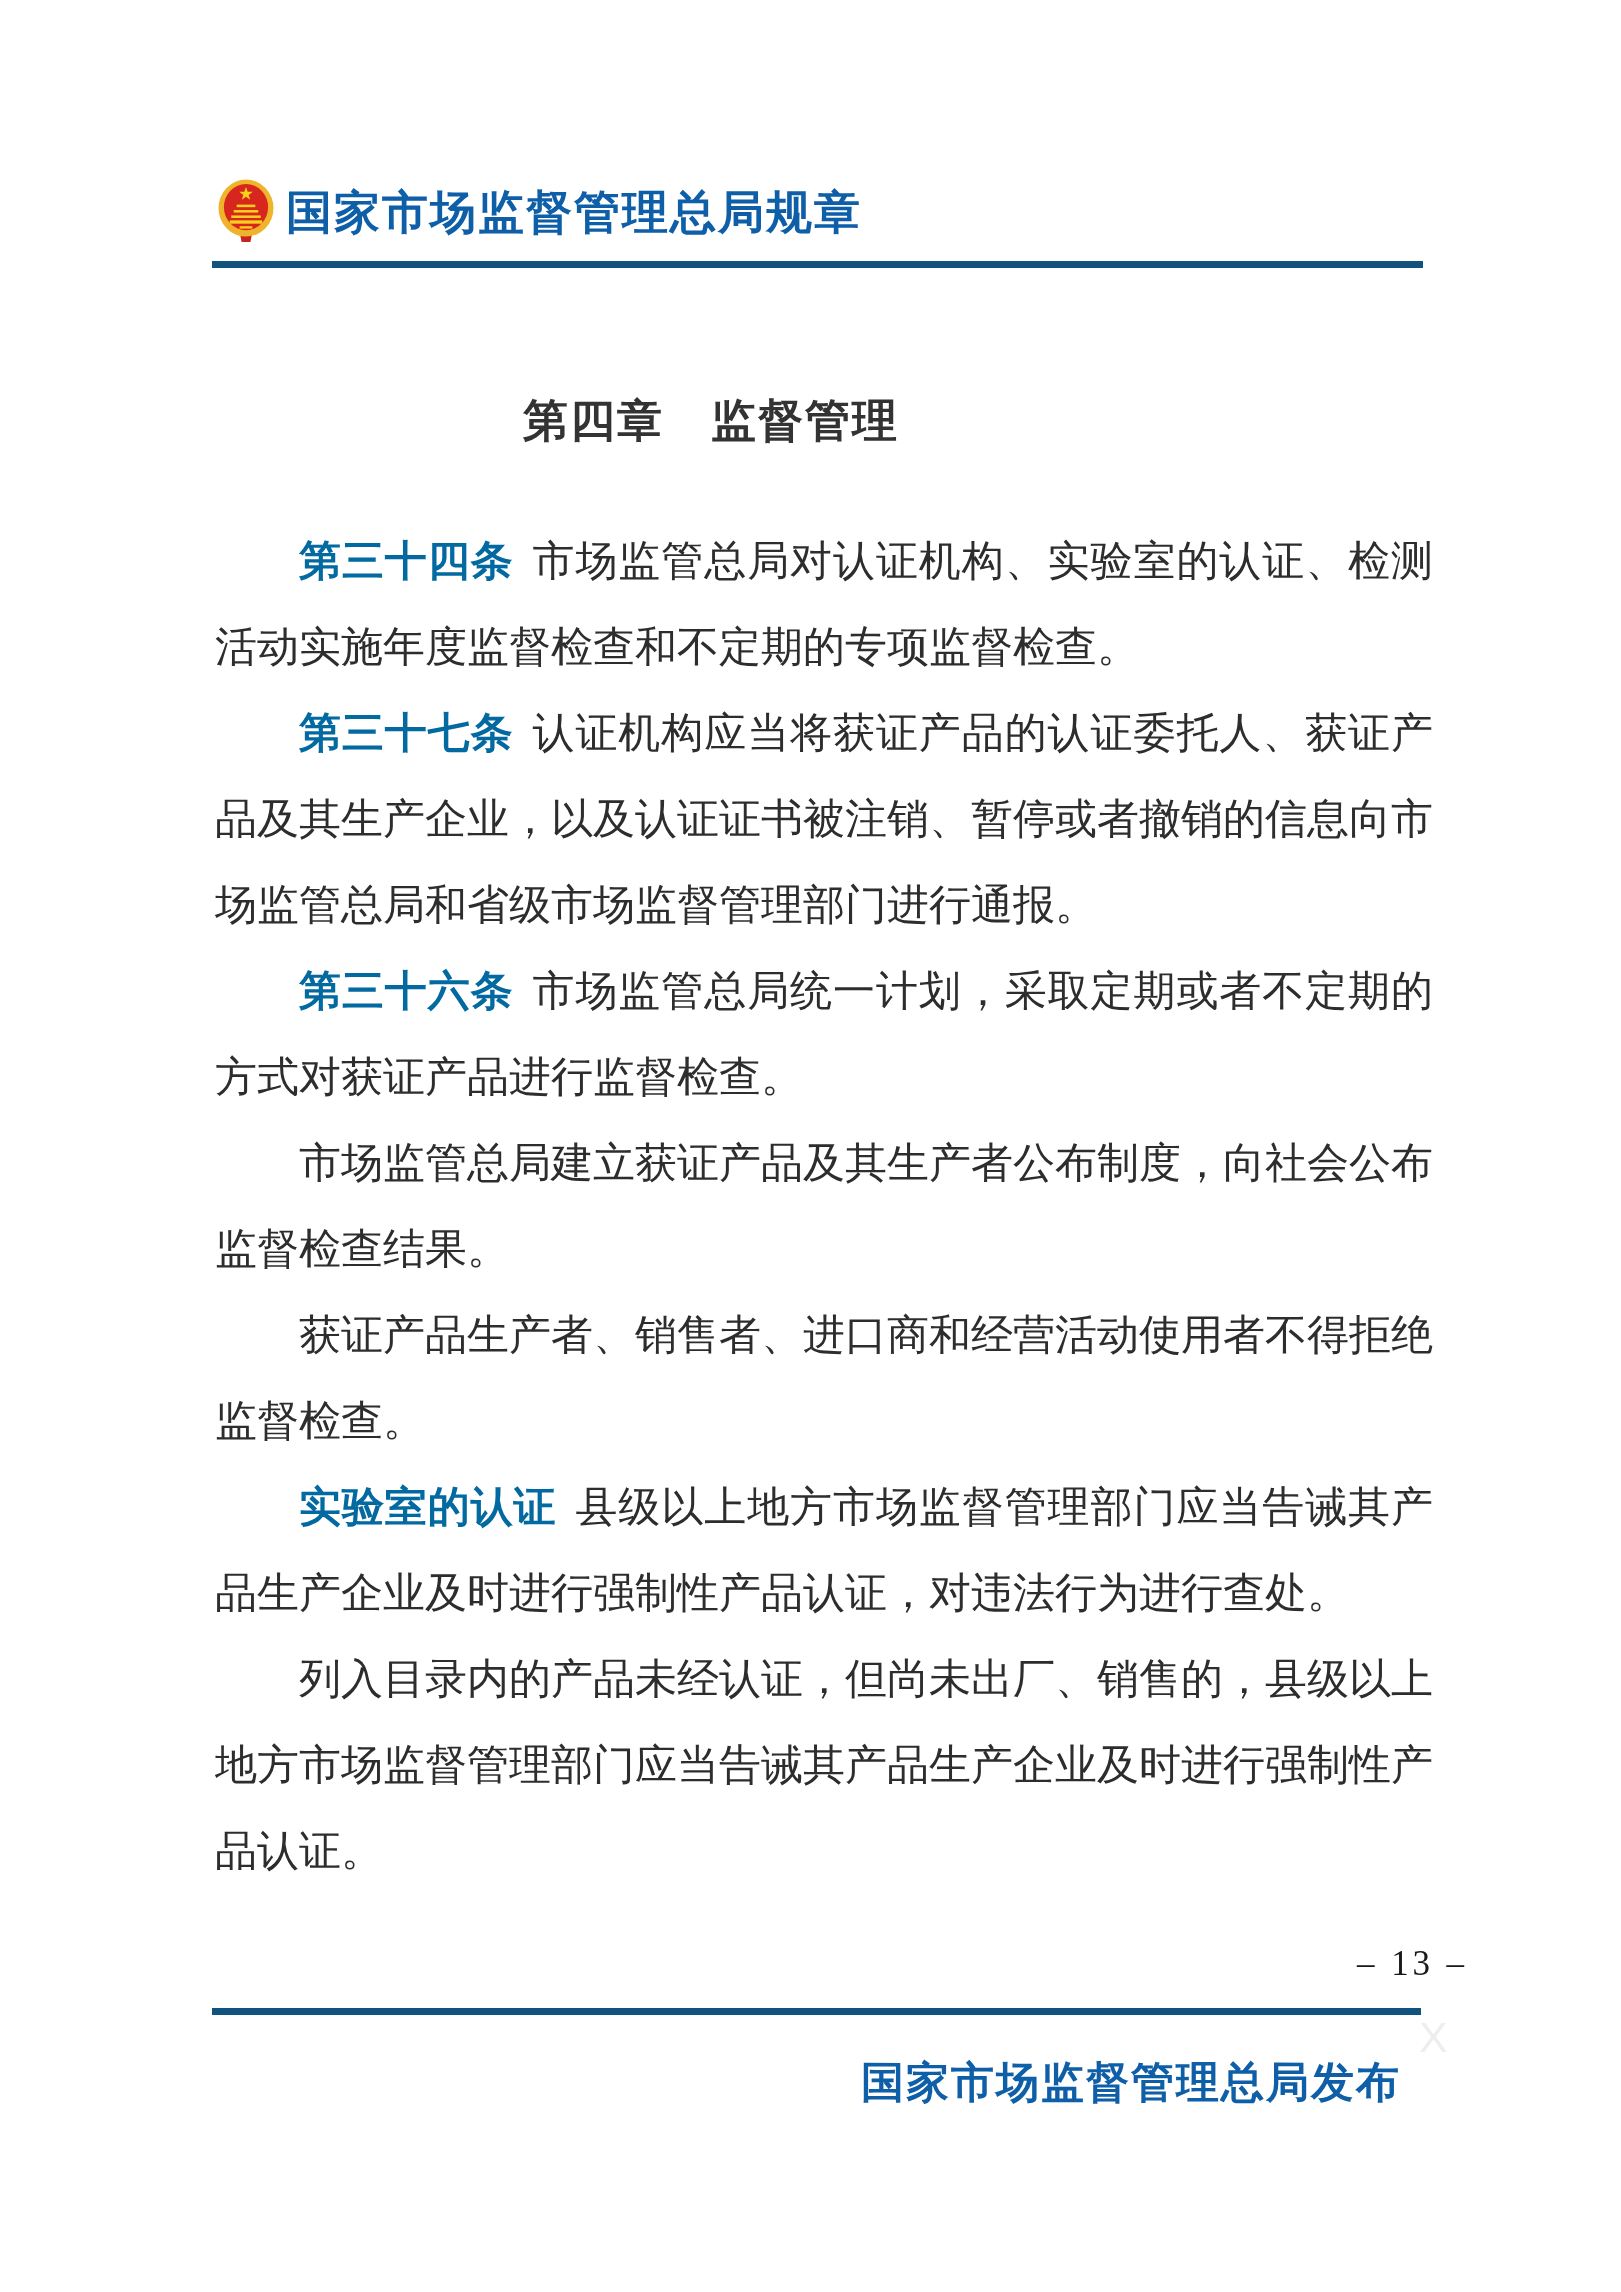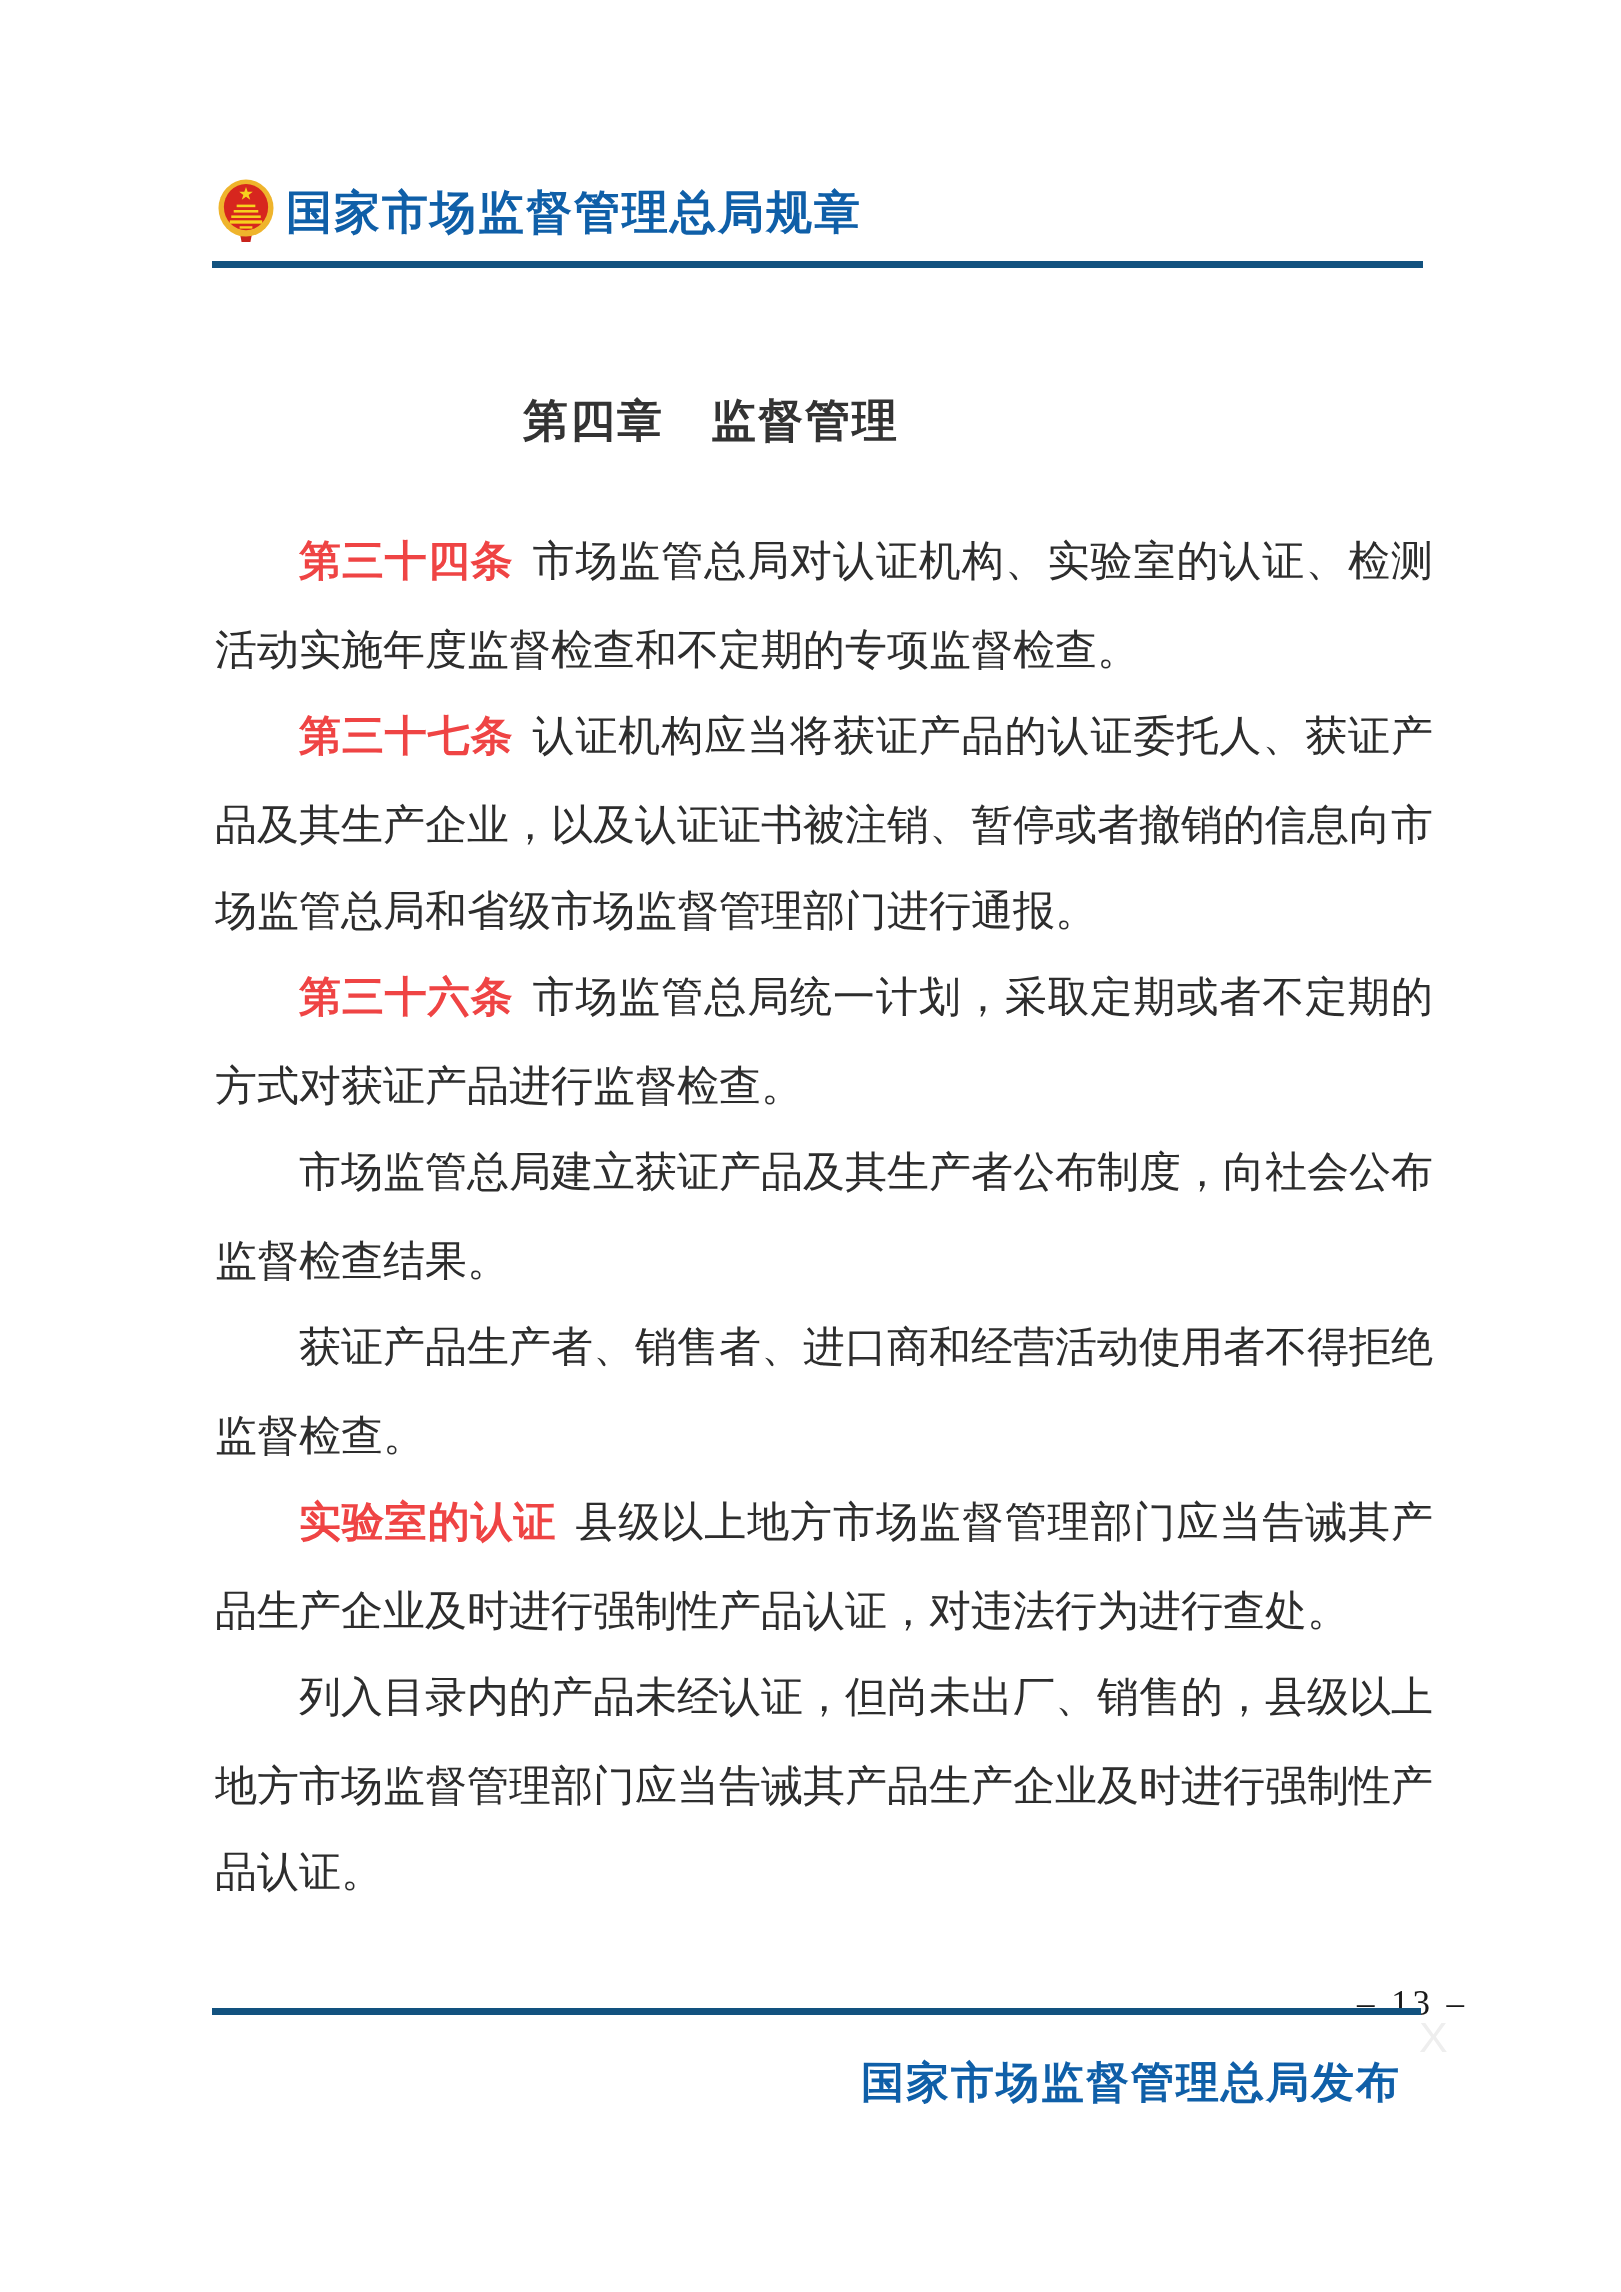--- a/index.html
+++ b/index.html
@@ -60,34 +60,33 @@
     line-height: 86px;
     color: #2d2d2d;
     text-align: justify;
     text-justify: inter-ideograph;
   }
   .body-text p {
     margin: 0;
     text-indent: 2em;
   }
   .article-label {
-    font-family: Liberation Mono, monospace;
+    font-family: Liberation Sans, sans-serif;
     font-weight: 700;
-    color: #ef4444;
+    color: #0369a1;
   }
   .article-label:not(:empty) { margin-right: 0.45em; }
   .page-number {
     position: absolute;
     top: 1944px;
     right: 201px;
     font-size: 35px;
     letter-spacing: 3.9px;
     color: #1a1a1a;
     white-space: nowrap;
-    margin-top: 40px;
   }
   .footer-rule {
     position: absolute;
     left: 212px;
     top: 2008px;
     width: 1209px;
     height: 6.9px;
     background: #12527f;
   }
   .watermark-x {

